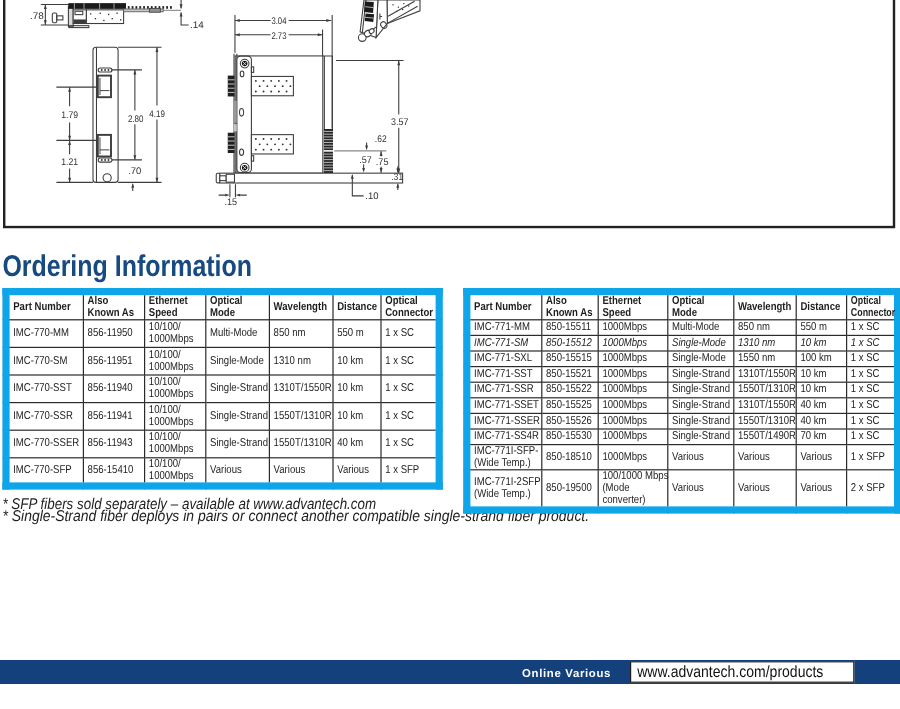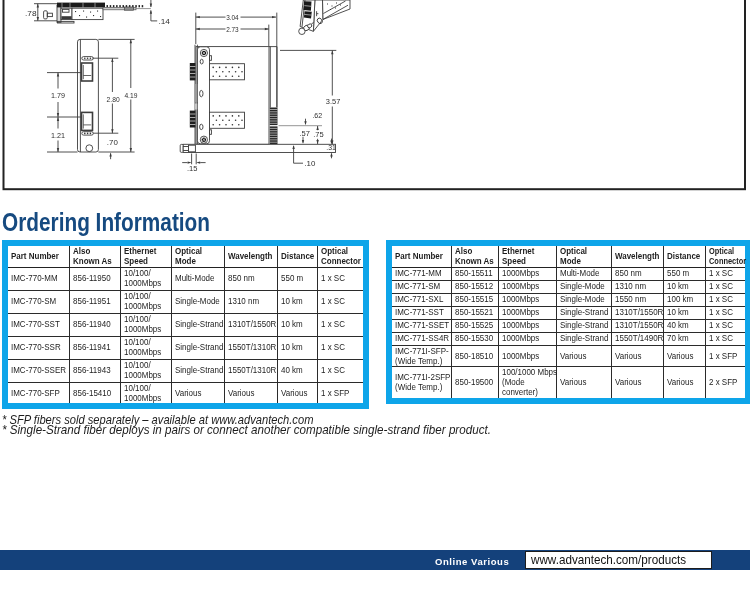--- a/index.html
+++ b/index.html
@@ -393,21 +393,21 @@
       </tr>
 <tr style="height:13px;">
         <td><span class="c">IMC-771-MM</span></td>
         <td><span class="c">850-15511</span></td>
         <td><span class="c">1000Mbps</span></td>
         <td><span class="c">Multi-Mode</span></td>
         <td><span class="c">850 nm</span></td>
         <td><span class="c">550 m</span></td>
         <td><span class="c">1 x SC</span></td>
       </tr>
-<tr style="height:13px;">
+<tr style="height:13px;font-style:italic;">
         <td><span class="c">IMC-771-SM</span></td>
         <td><span class="c">850-15512</span></td>
         <td><span class="c">1000Mbps</span></td>
         <td><span class="c">Single-Mode</span></td>
         <td><span class="c">1310 nm</span></td>
         <td><span class="c">10 km</span></td>
         <td><span class="c">1 x SC</span></td>
       </tr>
 <tr style="height:13px;">
         <td><span class="c">IMC-771-SXL</span></td>
@@ -421,25 +421,43 @@
 <tr style="height:13px;padding-left:48px;">
         <td><span class="c">IMC-771-SST</span></td>
         <td><span class="c">850-15521</span></td>
         <td><span class="c">1000Mbps</span></td>
         <td><span class="c">Single-Strand</span></td>
         <td><span class="c">1310T/1550R</span></td>
         <td><span class="c">10 km</span></td>
         <td><span class="c">1 x SC</span></td>
       </tr>
 <tr style="height:13px;">
+        <td><span class="c">IMC-771-SSR</span></td>
+        <td><span class="c">850-15522</span></td>
+        <td><span class="c">1000Mbps</span></td>
+        <td><span class="c">Single-Strand</span></td>
+        <td><span class="c">1550T/1310R</span></td>
+        <td><span class="c">10 km</span></td>
+        <td><span class="c">1 x SC</span></td>
+      </tr>
+<tr style="height:13px;">
         <td><span class="c">IMC-771-SSET</span></td>
         <td><span class="c">850-15525</span></td>
         <td><span class="c">1000Mbps</span></td>
         <td><span class="c">Single-Strand</span></td>
         <td><span class="c">1310T/1550R</span></td>
+        <td><span class="c">40 km</span></td>
+        <td><span class="c">1 x SC</span></td>
+      </tr>
+<tr style="height:13px;">
+        <td><span class="c">IMC-771-SSER</span></td>
+        <td><span class="c">850-15526</span></td>
+        <td><span class="c">1000Mbps</span></td>
+        <td><span class="c">Single-Strand</span></td>
+        <td><span class="c">1550T/1310R</span></td>
         <td><span class="c">40 km</span></td>
         <td><span class="c">1 x SC</span></td>
       </tr>
 <tr style="height:13px;">
         <td><span class="c">IMC-771-SS4R</span></td>
         <td><span class="c">850-15530</span></td>
         <td><span class="c">1000Mbps</span></td>
         <td><span class="c">Single-Strand</span></td>
         <td><span class="c">1550T/1490R</span></td>
         <td><span class="c">70 km</span></td>

